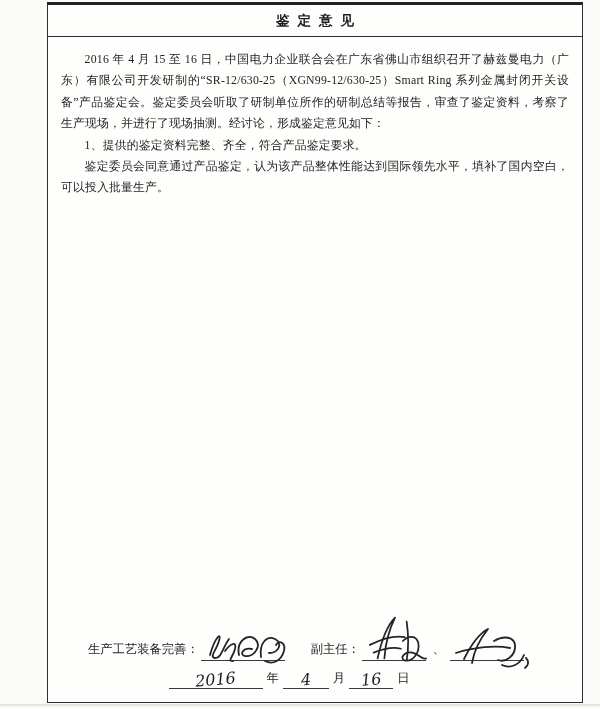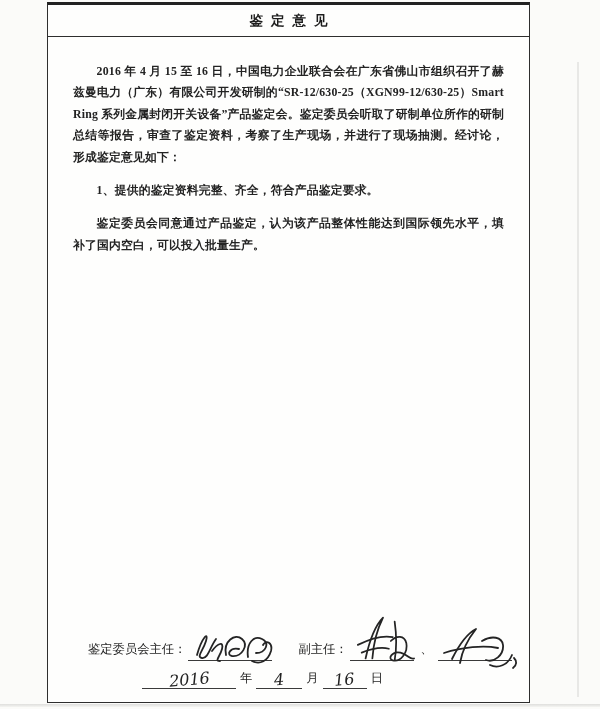--- a/index.html
+++ b/index.html
@@ -18,42 +18,42 @@
     background:#e8e8e6;
   }
   .scan-smudge-bottom {
     position:absolute; left:0; right:0; top:704px; height:3px;
     background:linear-gradient(#c9c9c7,#efefec);
     opacity:.55; filter:blur(.6px);
   }
 
   
   .doc {
-    position:absolute; left:47px; top:2px; width:483px; height:701px;
+    position:absolute; left:47px; top:2px; width:536px; height:701px;
     border:1.5px solid #2e2e2e;
     border-top:3px solid #222;
     background:#fefefd;
   }
   .title-row {
     height:32px;
     border-bottom:1.5px solid #2e2e2e;
     display:flex; align-items:center; justify-content:center;
   }
   .title {
     font-size:13.5px; font-weight:bold; color:#1d1d1d;
     letter-spacing:8px; text-indent:8px;
   }
 
   .content {
     padding:12px 13px 0 13px;
     font-size:11.8px; line-height:21.4px;
     text-align:justify; letter-spacing:.2px;
     color:#232323;
   }
-  .content p { text-indent:2em; margin:12px;font-weight:bold; }
+  .content p { text-indent:2em; margin:0; }
 
   
   .sign-area { position:absolute; left:0; bottom:13px; width:100%; }
   .sig-row {
     display:flex; align-items:flex-end;
     padding-left:40px; height:52px;
     font-size:12.3px; color:#242424; white-space:nowrap;
   }
   .sig-label { padding-bottom:3px; }
   .sig-slot {
@@ -100,21 +100,21 @@
 
   <div class="content">
     <p>2016 年 4 月 15 至 16 日，中国电力企业联合会在广东省佛山市组织召开了赫兹曼电力（广东）有限公司开发研制的“SR-12/630-25（XGN99-12/630-25）Smart Ring 系列金属封闭开关设备”产品鉴定会。鉴定委员会听取了研制单位所作的研制总结等报告，审查了鉴定资料，考察了生产现场，并进行了现场抽测。经讨论，形成鉴定意见如下：</p>
     <p>1、提供的鉴定资料完整、齐全，符合产品鉴定要求。</p>
     <p>鉴定委员会同意通过产品鉴定，认为该产品整体性能达到国际领先水平，填补了国内空白，可以投入批量生产。</p>
   </div>
 
   <div class="sign-area">
 
     <div class="sig-row">
-      <span class="sig-label">鉴定委员会主任：</span>
+      <span class="sig-label">生产工艺装备完善：</span>
       <span class="sig-slot slot-1">
         <svg width="84" height="40" viewBox="0 0 84 40">
           <path class="sig-stroke" d="M7 28 C12 10 19 4 16 14 C13 24 6 30 12 31 C18 32 20 20 26 12 M22 24 C28 16 34 14 32 22 C30 30 24 34 30 34"></path>
           <path class="sig-stroke" d="M36 28 C33 14 45 6 52 12 C59 18 52 30 42 29 C36 28 40 20 49 22"></path>
           <path class="sig-stroke" d="M58 30 C56 16 64 8 72 12 C80 16 76 26 66 26 M62 34 C70 38 78 34 81 24 C83 16 76 12 73 18"></path>
         </svg>
       </span>
       <span class="sig-label" style="margin-left:26px">副主任：</span>
       <span class="sig-slot slot-2">
         <svg width="64" height="52" viewBox="0 0 66 52">

